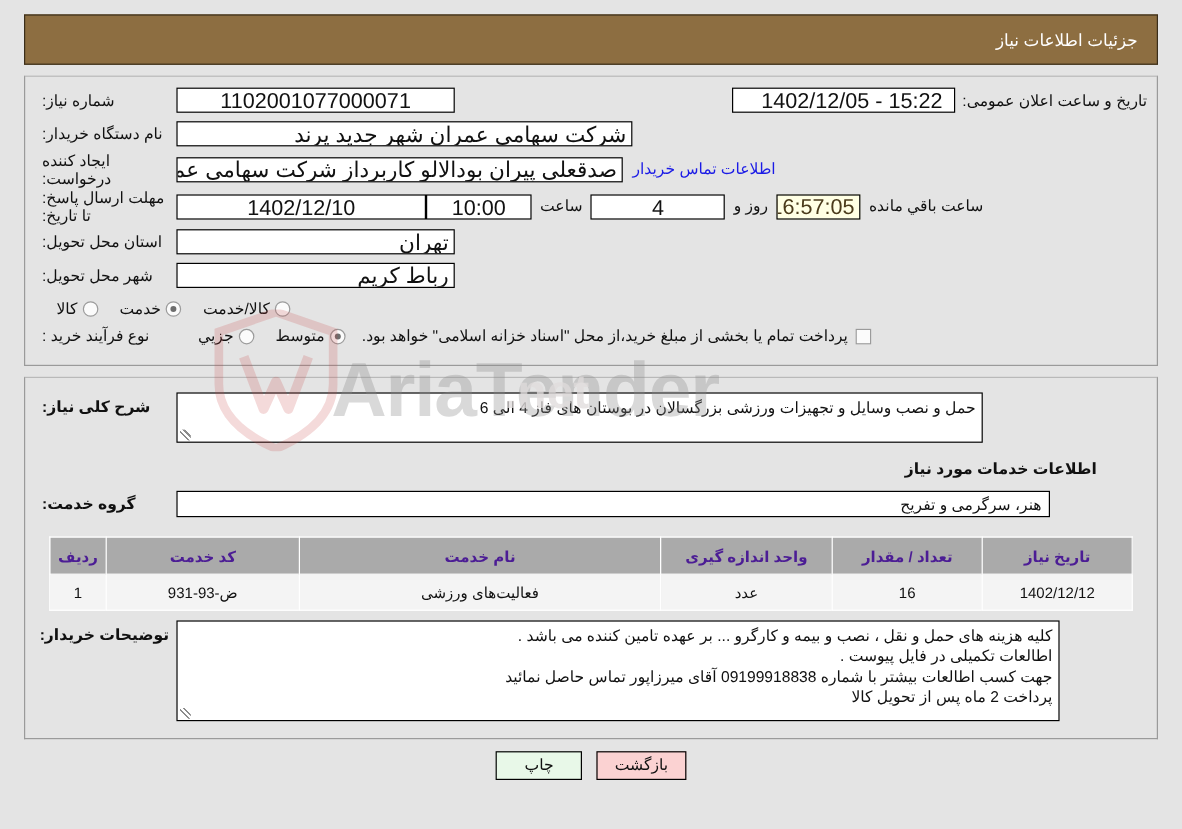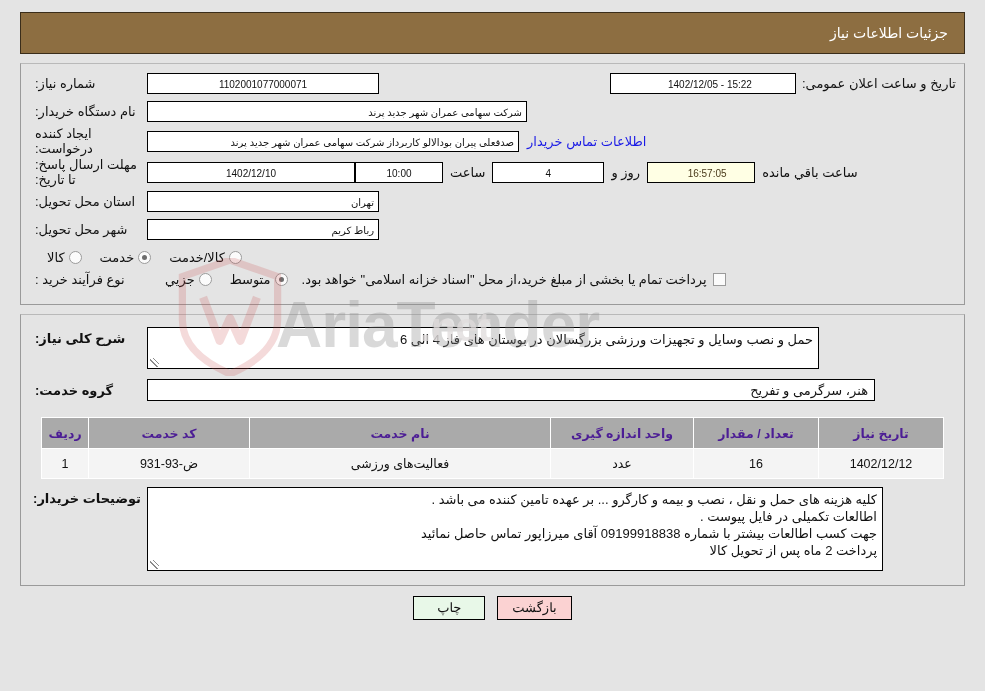--- a/index.html
+++ b/index.html
@@ -114,38 +114,38 @@
     line-height: 15px;
     box-sizing: border-box;
   }
   .lbl.two-line { line-height: 15px; }
 
   .fld {
     border: 1px solid #000;
     background: #fff;
     height: 21px;
     line-height: 21px;
-    font-size: 10px;
+    font-size: 18px;
     padding: 0 4px;
     box-sizing: border-box;
     text-align: center;
     color: #111;
     overflow: hidden;
     white-space: nowrap;
   }
   .fld.right { text-align: right; }
   .fld.yellow { background: #ffffe4; color: #4a3a1a; }
 
   .w-needno   { width: 232px; }
   .w-org      { width: 380px; }
   .w-creator  { width: 372px; }
   .w-date     { width: 208px; }
   .w-time     { width: 88px; }
   .w-days     { width: 112px; }
-  .w-hours    { width: 108px; padding-left: 16px; }
+  .w-hours    { width: 70px; padding-left: 16px; }
   .w-prov     { width: 232px; }
   .w-city     { width: 232px; }
   .w-pubdate  { width: 186px; padding-left: 18px; }
 
   .inline-txt {
     font-size: 13px;
     padding: 0 7px;
     white-space: nowrap;
     color: #111;
   }
@@ -458,20 +458,21 @@
   </div>
 
   <div class="panel bottom">
 
     <div class="ta-row">
       <div class="spacer"></div>
       <div class="ta need">حمل و نصب وسایل و تجهیزات ورزشی بزرگسالان در بوستان های فاز 4 الی 6</div>
       <div class="ta-lbl">شرح کلی نیاز:</div>
     </div>
 
+    <div class="section-title">اطلاعات خدمات مورد نیاز</div>
 
     <div class="svc-row">
       <div class="spacer"></div>
       <div class="svc-fld">هنر، سرگرمی و تفریح</div>
       <div class="svc-lbl">گروه خدمت:</div>
     </div>
 
     <div class="tbl-wrap">
       <table class="grid">
         <thead>

